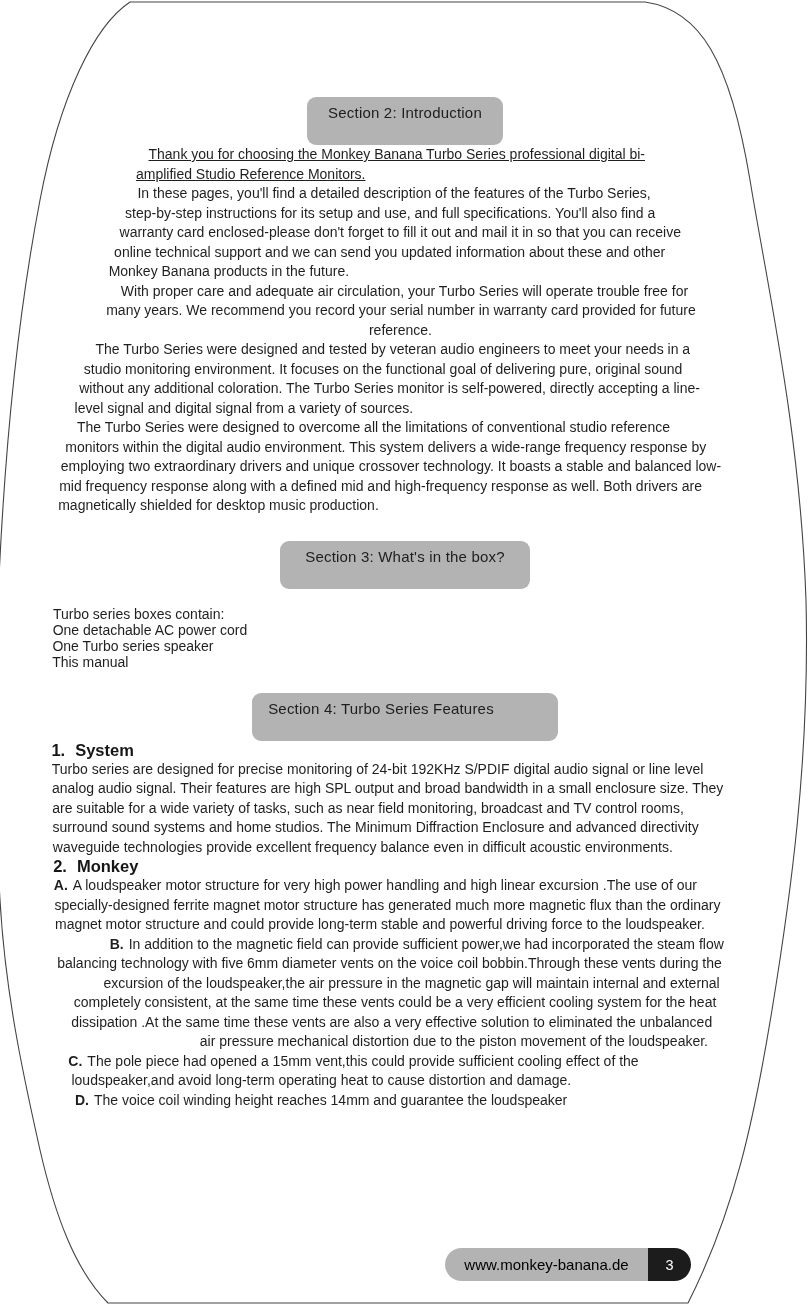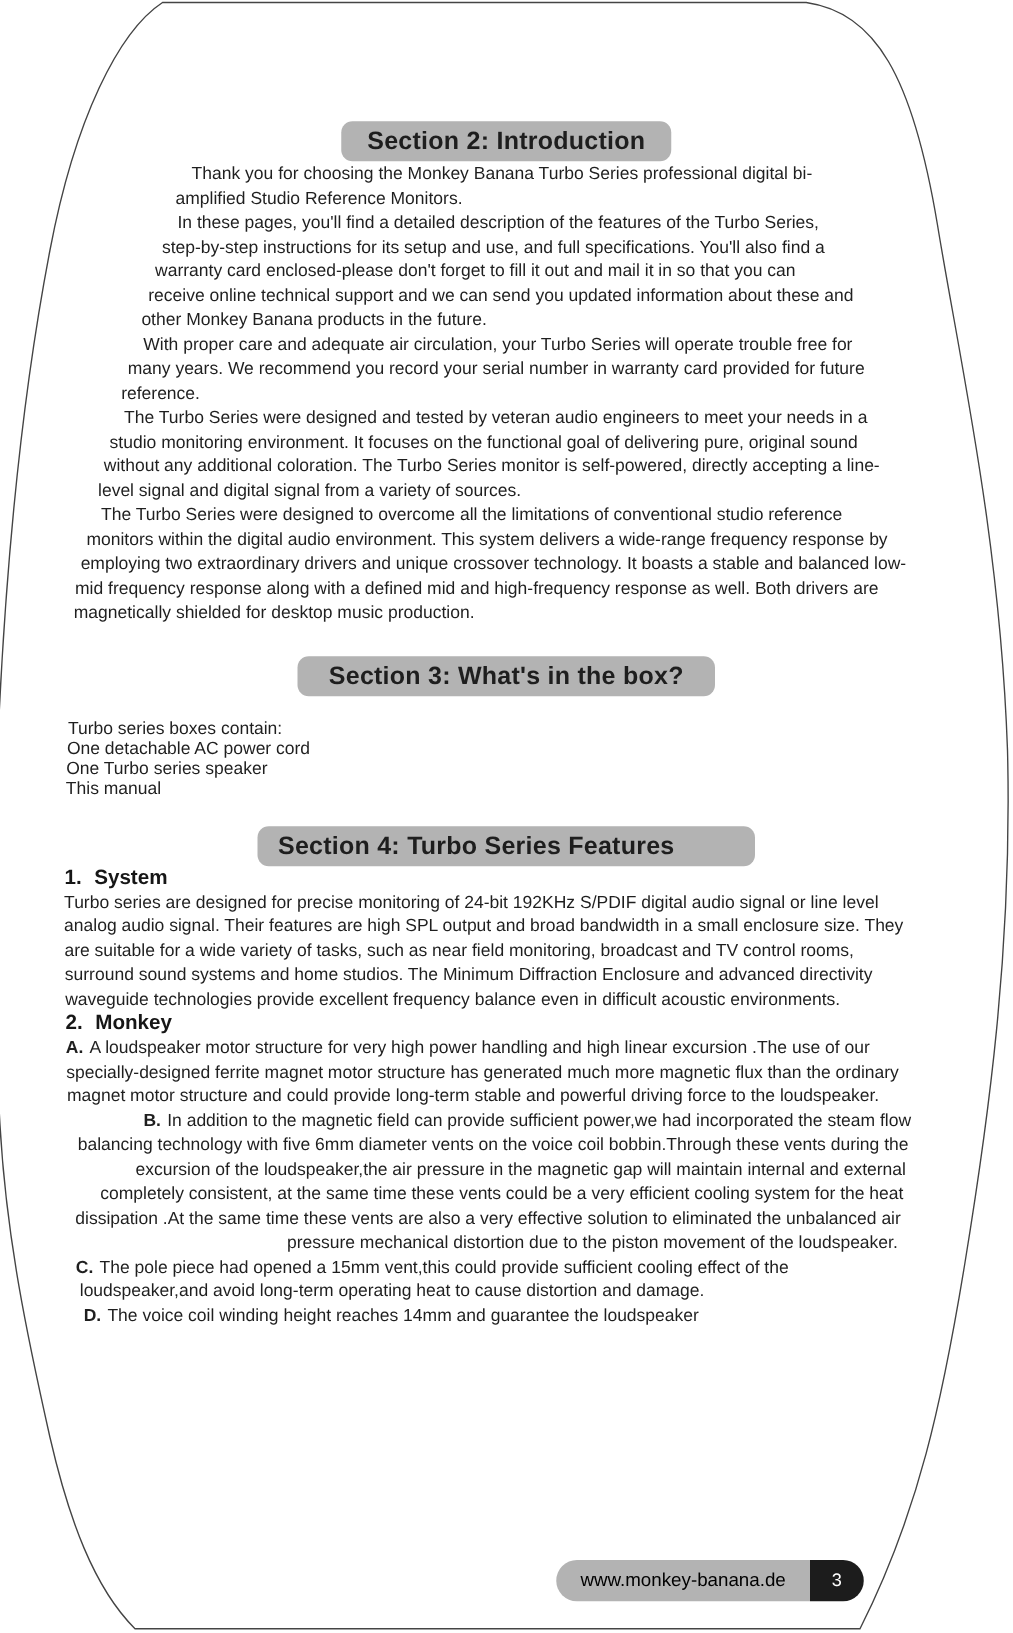--- a/index.html
+++ b/index.html
@@ -15,32 +15,32 @@
     shape-outside: polygon(0 0, 185px 0, 140px 150px, 98px 300px, 60px 460px, 53px 600px, 51px 730px, 53px 870px, 57px 1000px, 73px 1100px, 93px 1200px, 125px 1270px, 163px 1306px, 0 1306px);
   }
   .shape-right {
     float:right; width:200px; height:1306px;
     shape-outside: polygon(200px 0, 0px 0, 52px 150px, 94px 300px, 122px 450px, 138px 620px, 130px 800px, 109px 1000px, 77px 1150px, 40px 1250px, 22px 1306px, 200px 1306px);
   }
 
   .pill {
     position:relative; width:fit-content; margin:0 auto;
     background:#b3b3b3; color:#1e1e1e;
-    font-size:20px; font-weight:bold; line-height:32px; height:32px;
+    font-size:15px; font-weight:normal; line-height:32px; height:48px;
     border-radius:9px; white-space:nowrap; letter-spacing:0.2px;
   }
   .pill-s2 { margin-top:97px; padding:0 21px; }
   .pill-s3 { margin-top:25px; padding:0 25px; }
   .pill-s4 { margin-top:23px; padding:0 64px 0 16px; }
 
   p.body { margin:0; font-size:14px; line-height:19.5px; }
   p.intro { text-indent:7px; }
-  .p1 { margin-top:28px; }
+  .p1 { margin-top:28px;text-decoration:underline; }
   .p2 { margin-top:12px; }
-  .p3 { margin-top:15px; }
+  .p3 { margin-top:15px;text-align:center; }
   .p4 { margin-top:12px; }
   .p5 { margin-top:12px;padding-left:27px; }
 
   .boxlist { margin-top:17px; font-size:14px; line-height:16px; }
 
   h2.subhead { margin:0; font-size:16.5px; font-weight:bold; color:#161616;padding-left:32px; }
   .sub-system { margin-top:23px; }
   .sub-woofer { margin-top:18px; }
   h2.subhead .subname { margin-left:10px; }
   .sysbody { margin-top:7px; }

